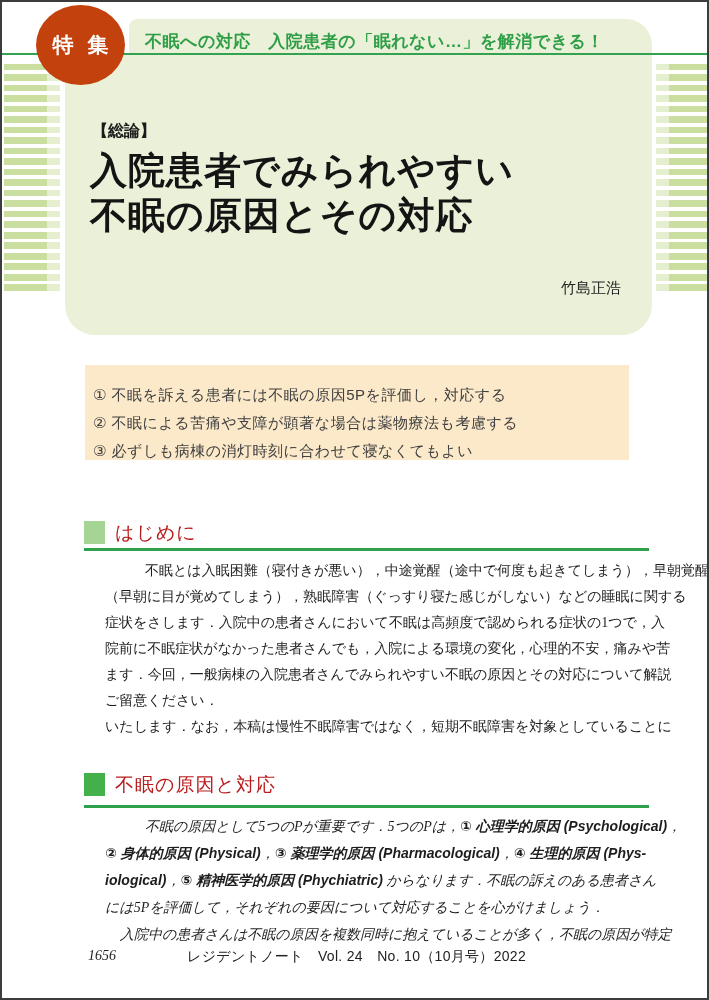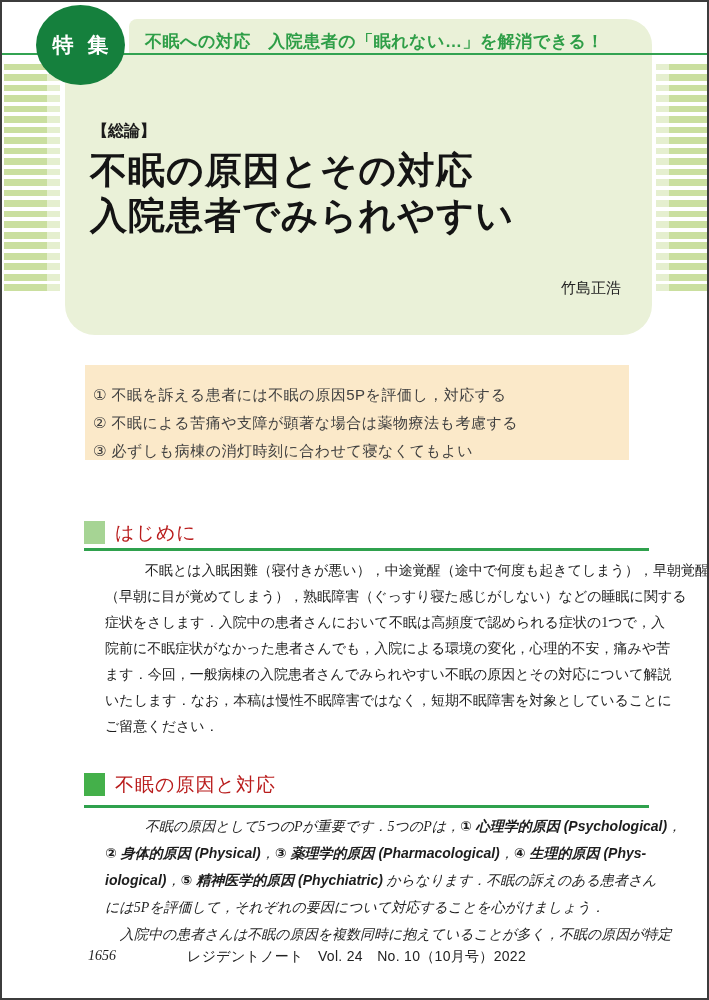--- a/index.html
+++ b/index.html
@@ -6,21 +6,21 @@
   .page{position:absolute;top:0;left:0;width:709px;height:1000px;background:#ffffff;
         border:2px solid #3c3c3c;box-sizing:border-box;overflow:hidden;
         font-family:"Liberation Sans","DejaVu Sans",sans-serif;}
   .abs{position:absolute;}
 
   
   .green-line{left:0;top:51px;width:709px;height:2px;background:#33a352;z-index:4;}
   .header-strip{left:127px;top:17px;width:523px;height:34px;background:#eaf1d8;
                 border-radius:8px 26px 0 0;z-index:2;display:flex;align-items:center;}
   .series-title{margin-left:16px;margin-top:10px;color:#2e9e47;font-size:17px;font-weight:700;letter-spacing:.5px;}
-  .badge{left:34px;top:3px;width:89px;height:80px;background:#15803d;border-radius:50%;
+  .badge{left:34px;top:3px;width:89px;height:80px;background:#c2410c;border-radius:50%;
          z-index:5;display:flex;align-items:center;justify-content:center;}
   .badge span{color:#fff;font-size:21px;font-weight:700;letter-spacing:4px;margin-left:4px;}
 
   
   .title-box{left:63px;top:51px;width:587px;height:282px;background:#eaf1d8;
              border-radius:14px 0 30px 30px;z-index:1;}
   .article-type{left:90px;top:119px;font-size:16px;font-weight:700;color:#1a1a1a;z-index:3;}
   .article-title{left:88px;top:146px;font-size:37px;line-height:45px;font-weight:800;
                  color:#141414;letter-spacing:1px;z-index:3;}
   .author{top:277px;right:86px;font-size:15px;color:#222;z-index:3;
@@ -76,42 +76,42 @@
     <span class="series-title">不眠への対応　入院患者の「眠れない…」を解消できる！</span>
   </div>
   <div class="abs green-line"></div>
   <div class="abs badge">
     <span>特 集</span>
   </div>
 
   <div class="abs title-box"></div>
   <div class="abs article-type">【総論】</div>
   <div class="abs article-title">
+    <div>入院患者でみられやすい</div>
     <div>不眠の原因とその対応</div>
-    <div>入院患者でみられやすい</div>
   </div>
   <div class="abs author">竹島正浩</div>
 
   <div class="abs key-points">
       <div class="kp-line">① 不眠を訴える患者には不眠の原因5Pを評価し，対応する</div>
       <div class="kp-line">② 不眠による苦痛や支障が顕著な場合は薬物療法も考慮する</div>
       <div class="kp-line">③ 必ずしも病棟の消灯時刻に合わせて寝なくてもよい</div>
     </div>
 
   <div class="abs sec-square sq1"></div>
   <div class="abs sec-heading h1">はじめに</div>
   <div class="abs sec-underline u1"></div>
   <div class="abs para p1">
       <div class="tline" style="padding-left: 40px;"><span>不眠とは入眠困難（寝付きが悪い），中途覚醒（途中で何度も起きてしまう），早朝覚醒</span></div>
       <div class="tline"><span>（早朝に目が覚めてしまう），熟眠障害（ぐっすり寝た感じがしない）などの睡眠に関する</span></div>
       <div class="tline"><span>症状をさします．入院中の患者さんにおいて不眠は高頻度で認められる症状の1つで，入</span></div>
       <div class="tline"><span>院前に不眠症状がなかった患者さんでも，入院による環境の変化，心理的不安，痛みや苦</span></div>
       <div class="tline"><span>ます．今回，一般病棟の入院患者さんでみられやすい不眠の原因とその対応について解説</span></div>
+      <div class="tline"><span>ご留意ください．</span></div>
       <div class="tline"><span>いたします．なお，本稿は慢性不眠障害ではなく，短期不眠障害を対象としていることに</span></div>
-      <div class="tline"><span>ご留意ください．</span></div>
     </div>
 
   <div class="abs sec-square sq2"></div>
   <div class="abs sec-heading h2">不眠の原因と対応</div>
   <div class="abs sec-underline u2"></div>
   <div class="abs para p2">
       <div class="tline" style="padding-left: 40px;"><span>不眠の原因として5つのPが重要です．5つのPは，</span><span class="gb">① 心理学的原因 (Psychological)</span><span>，</span></div>
       <div class="tline"><span class="gb">② 身体的原因 (Physical)</span><span>，</span><span class="gb">③ 薬理学的原因 (Pharmacological)</span><span>，</span><span class="gb">④ 生理的原因 (Phys-</span></div>
       <div class="tline"><span class="gb">iological)</span><span>，</span><span class="gb">⑤ 精神医学的原因 (Phychiatric)</span><span> からなります．不眠の訴えのある患者さん</span></div>
       <div class="tline"><span>には5Pを評価して，それぞれの要因について対応することを心がけましょう．</span></div>

